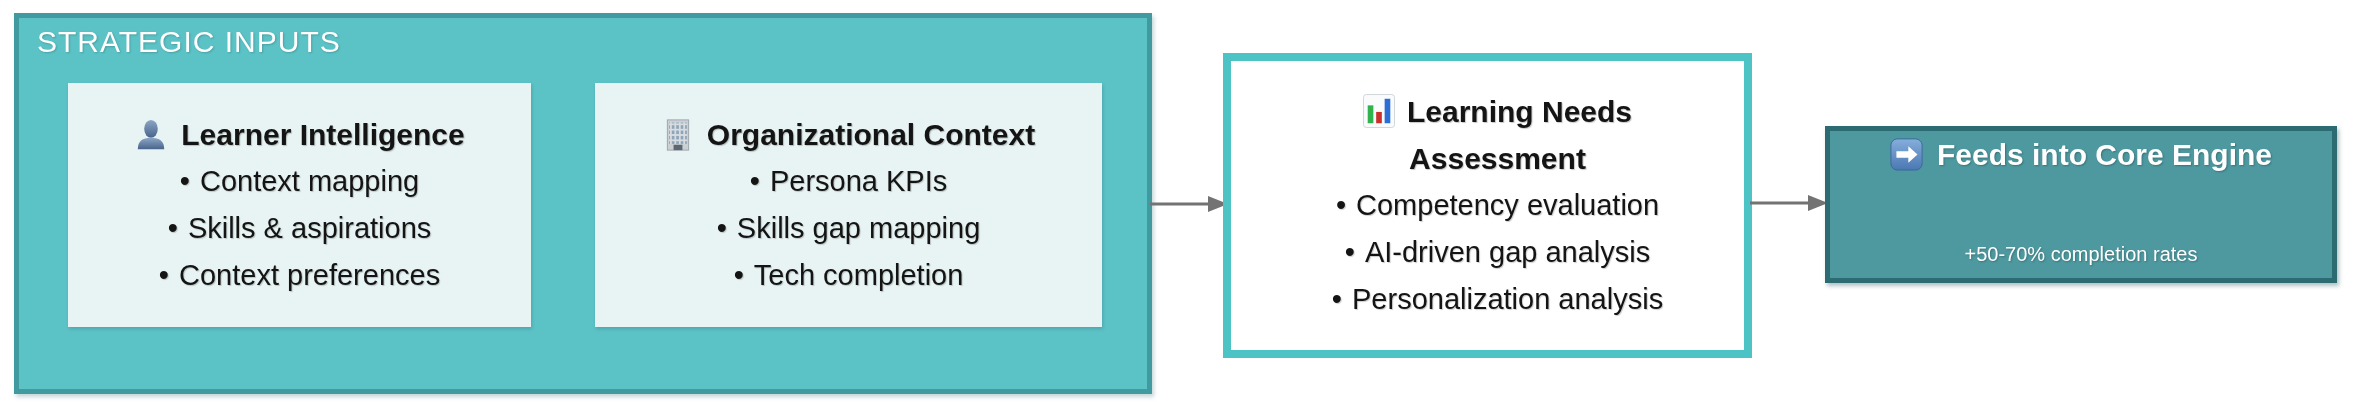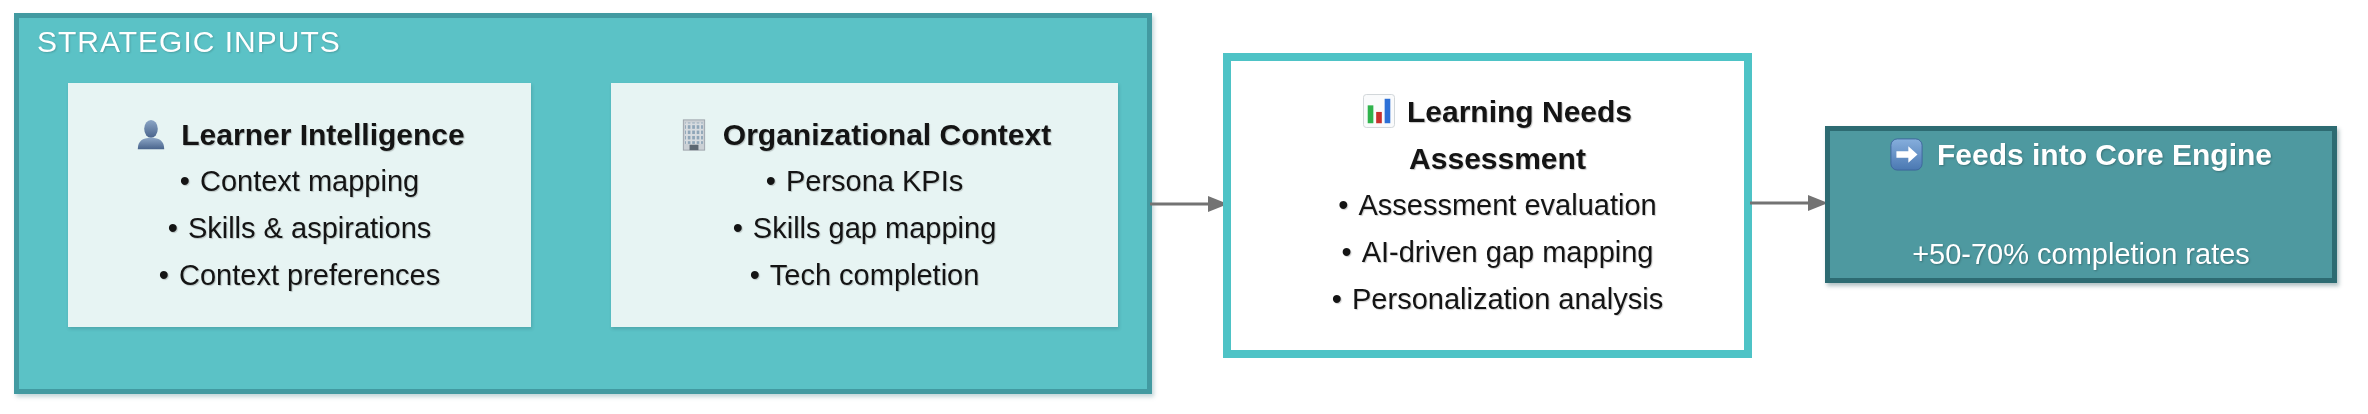--- a/index.html
+++ b/index.html
@@ -37,21 +37,21 @@
     margin-left:18px;
   }
   .inner-card{
     position:absolute;box-sizing:border-box;
     background:var(--inner-box-fill);
     box-shadow:1px 2px 3px rgba(40,90,95,0.25);
     display:flex;flex-direction:column;justify-content:center;align-items:center;
     color:var(--body-text);
   }
   .card-learner{left:49px;top:65px;width:463px;height:244px;}
-  .card-org{left:592px;top:65px;width:507px;height:244px;}
+  .card-org{left:576px;top:65px;width:507px;height:244px;}
   .card-title-row{
     display:flex;align-items:center;justify-content:center;gap:13px;
     line-height:47px;font-size:30px;font-weight:bold;
     text-shadow:1px 1px 1px rgba(0,0,0,0.22);
     white-space:nowrap;
   }
   .bullet-row{
     display:flex;align-items:baseline;justify-content:center;gap:10px;
     line-height:47px;font-size:29px;
     text-shadow:1px 1px 1px rgba(0,0,0,0.2);
@@ -83,21 +83,21 @@
     box-shadow:2px 3px 4px rgba(60,100,105,0.4);
     display:flex;flex-direction:column;justify-content:space-between;align-items:center;
     color:var(--title-text);
   }
   .core-title-row{
     display:flex;align-items:center;justify-content:center;gap:14px;
     font-size:30px;font-weight:bold;line-height:47px;
     text-shadow:1px 1px 2px rgba(0,0,0,0.25);white-space:nowrap;
   }
   .core-subtitle{
-    font-size:29px;line-height:47px;
+    font-size:20px;line-height:47px;
     text-shadow:1px 1px 2px rgba(0,0,0,0.25);white-space:nowrap;
   }
   .connector{position:absolute;}
 </style>
 </head>
 <body>
 
 <div id="stage">
 
   <div class="si-container">
@@ -176,25 +176,25 @@
         <svg width="32" height="34" viewBox="0 0 34 36">
           <rect x="0.5" y="0.5" width="33" height="35" rx="3" fill="#FAFBFC" stroke="#CFD4D8"></rect>
           <rect x="5" y="12" width="6" height="19" fill="#2FB34C"></rect>
           <rect x="14" y="19" width="6" height="12" fill="#C9302C"></rect>
           <rect x="23" y="5" width="6" height="26" fill="#2B6FD6"></rect>
         </svg>
       </span><span>Learning Needs Assessment</span>
     </div>
     <div class="bullet-row">
       <span>•</span>
-      <span>Assessment evaluation</span>
+      <span>Competency evaluation</span>
     </div>
     <div class="bullet-row">
       <span>•</span>
-      <span>AI-driven gap mapping</span>
+      <span>AI-driven gap analysis</span>
     </div>
     <div class="bullet-row">
       <span>•</span>
       <span>Personalization analysis</span>
     </div>
   </div>
 
   <svg class="connector" style="left:1750px;top:192px;" width="80" height="22">
     <line x1="0" y1="11" x2="60" y2="11" stroke="#737373" stroke-width="3"></line>
     <polygon points="58,3 78,11 58,19" fill="#737373"></polygon>

